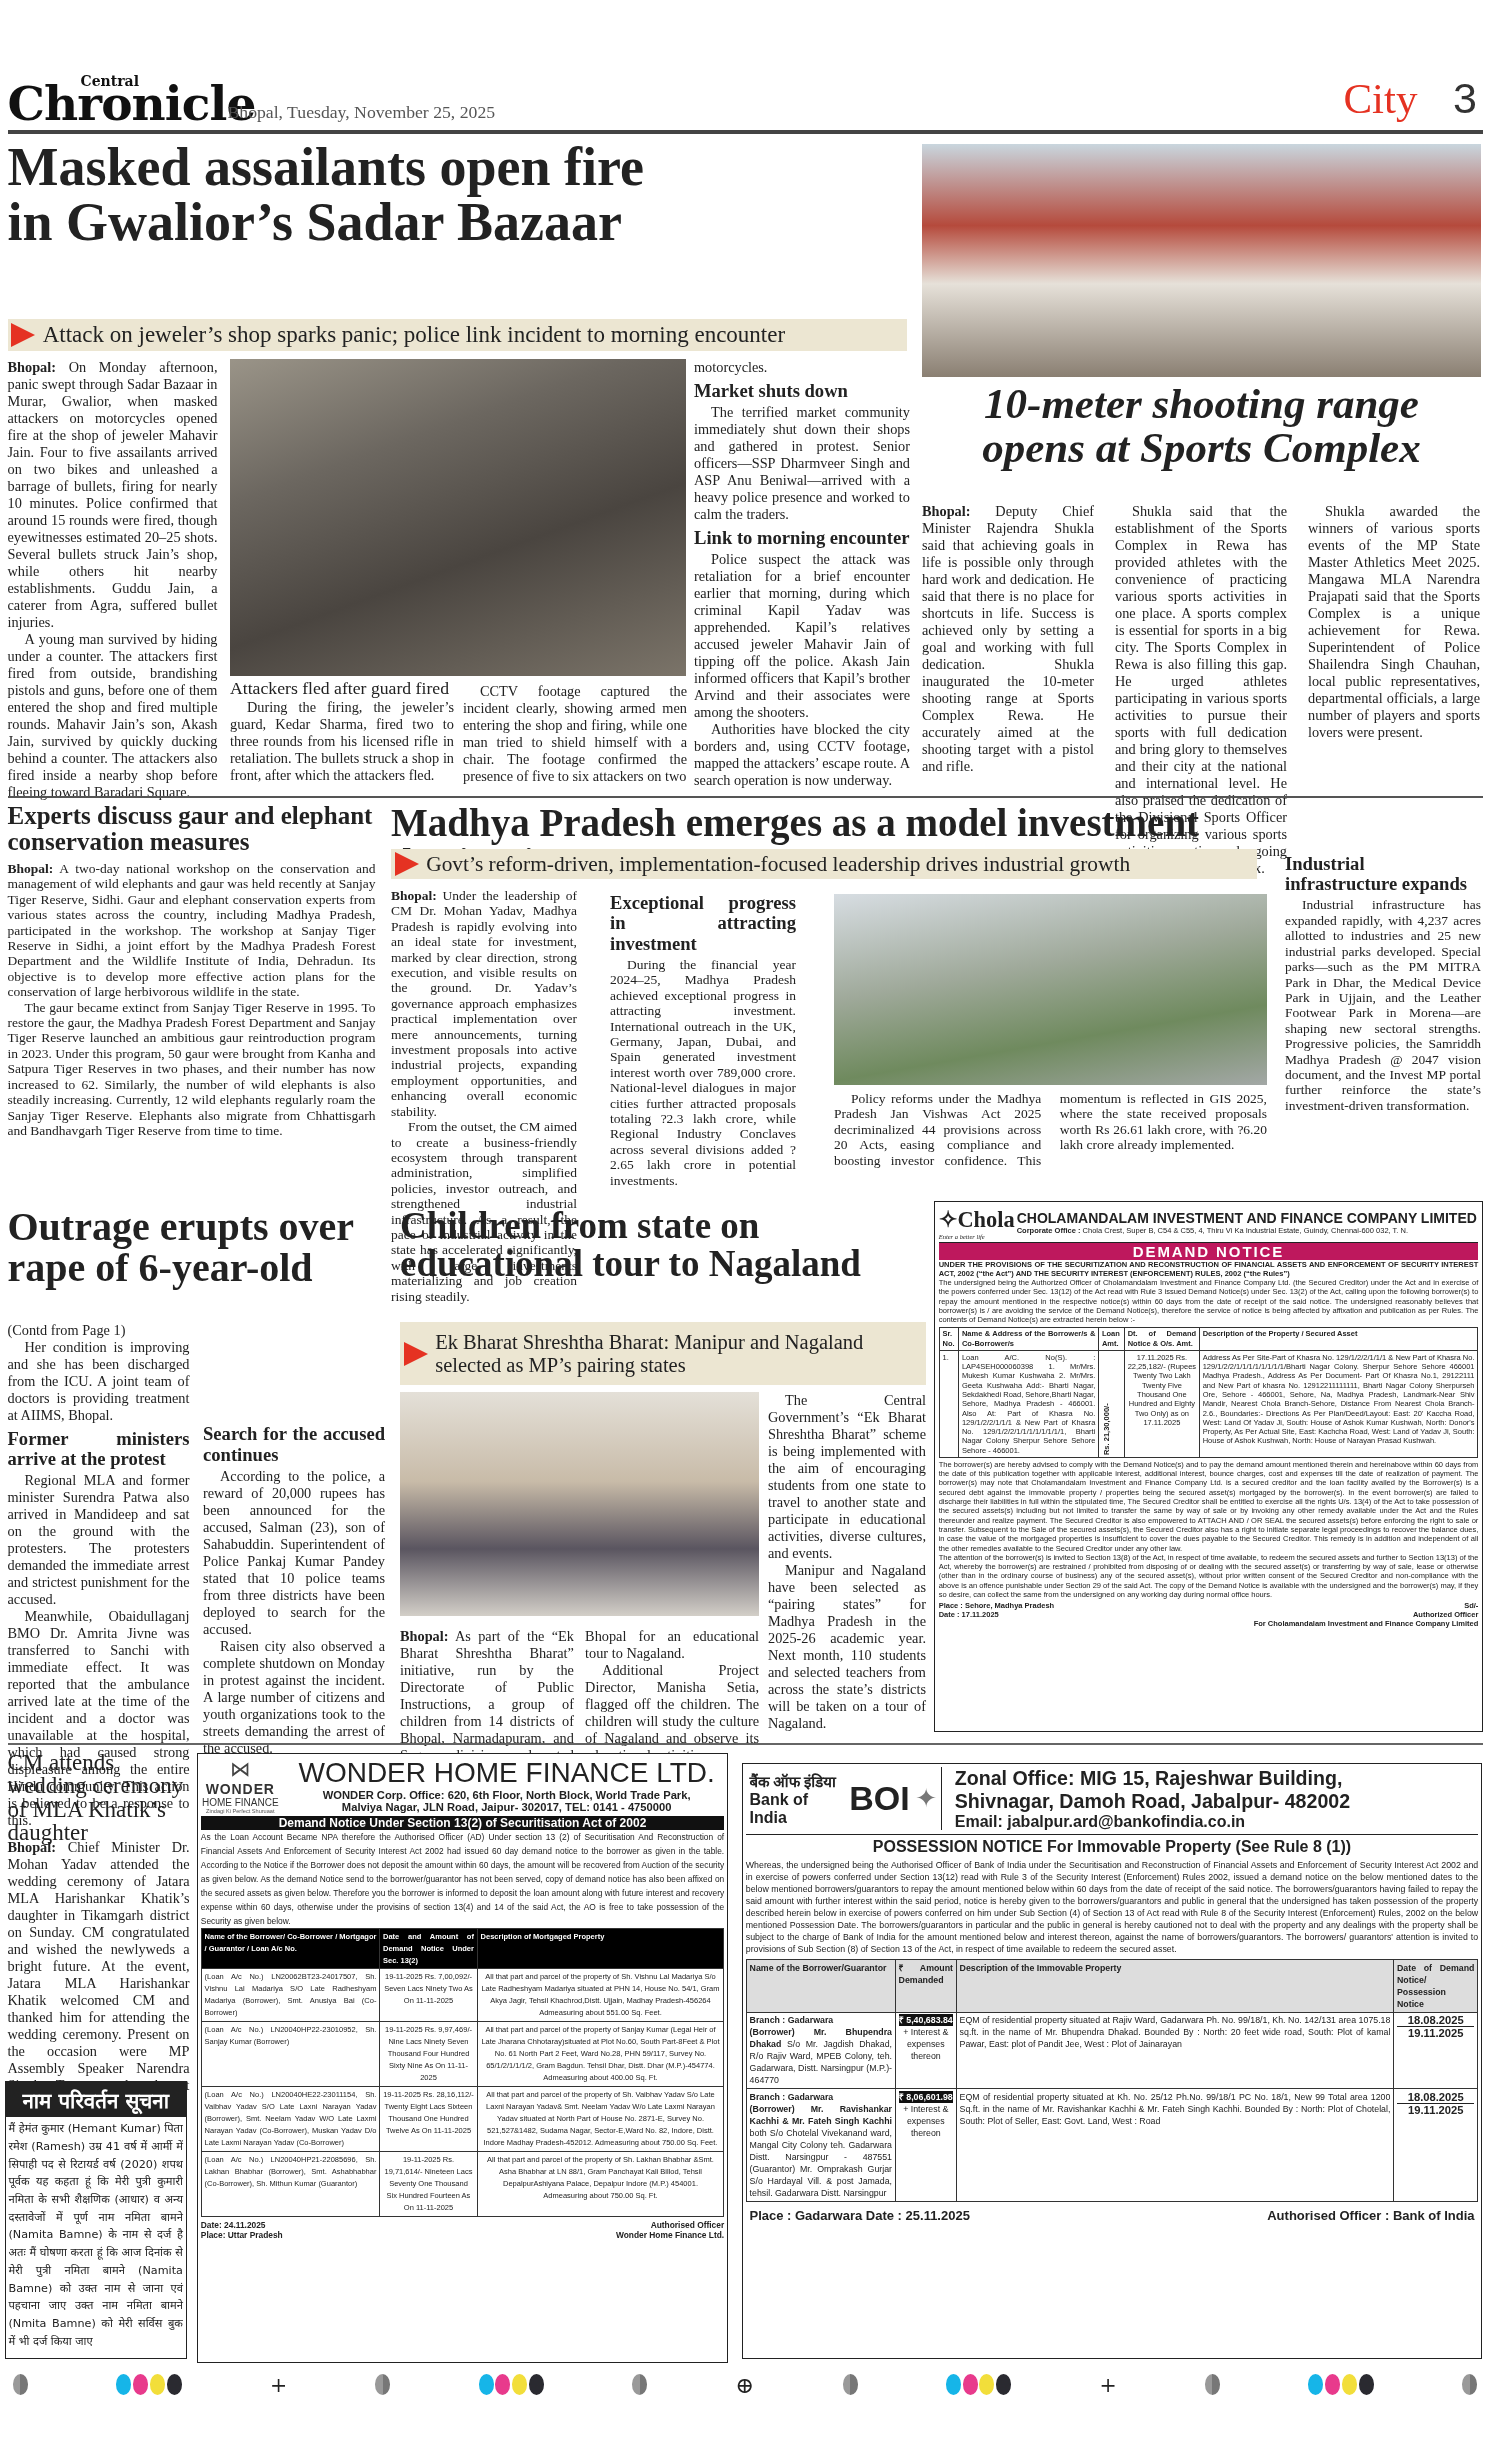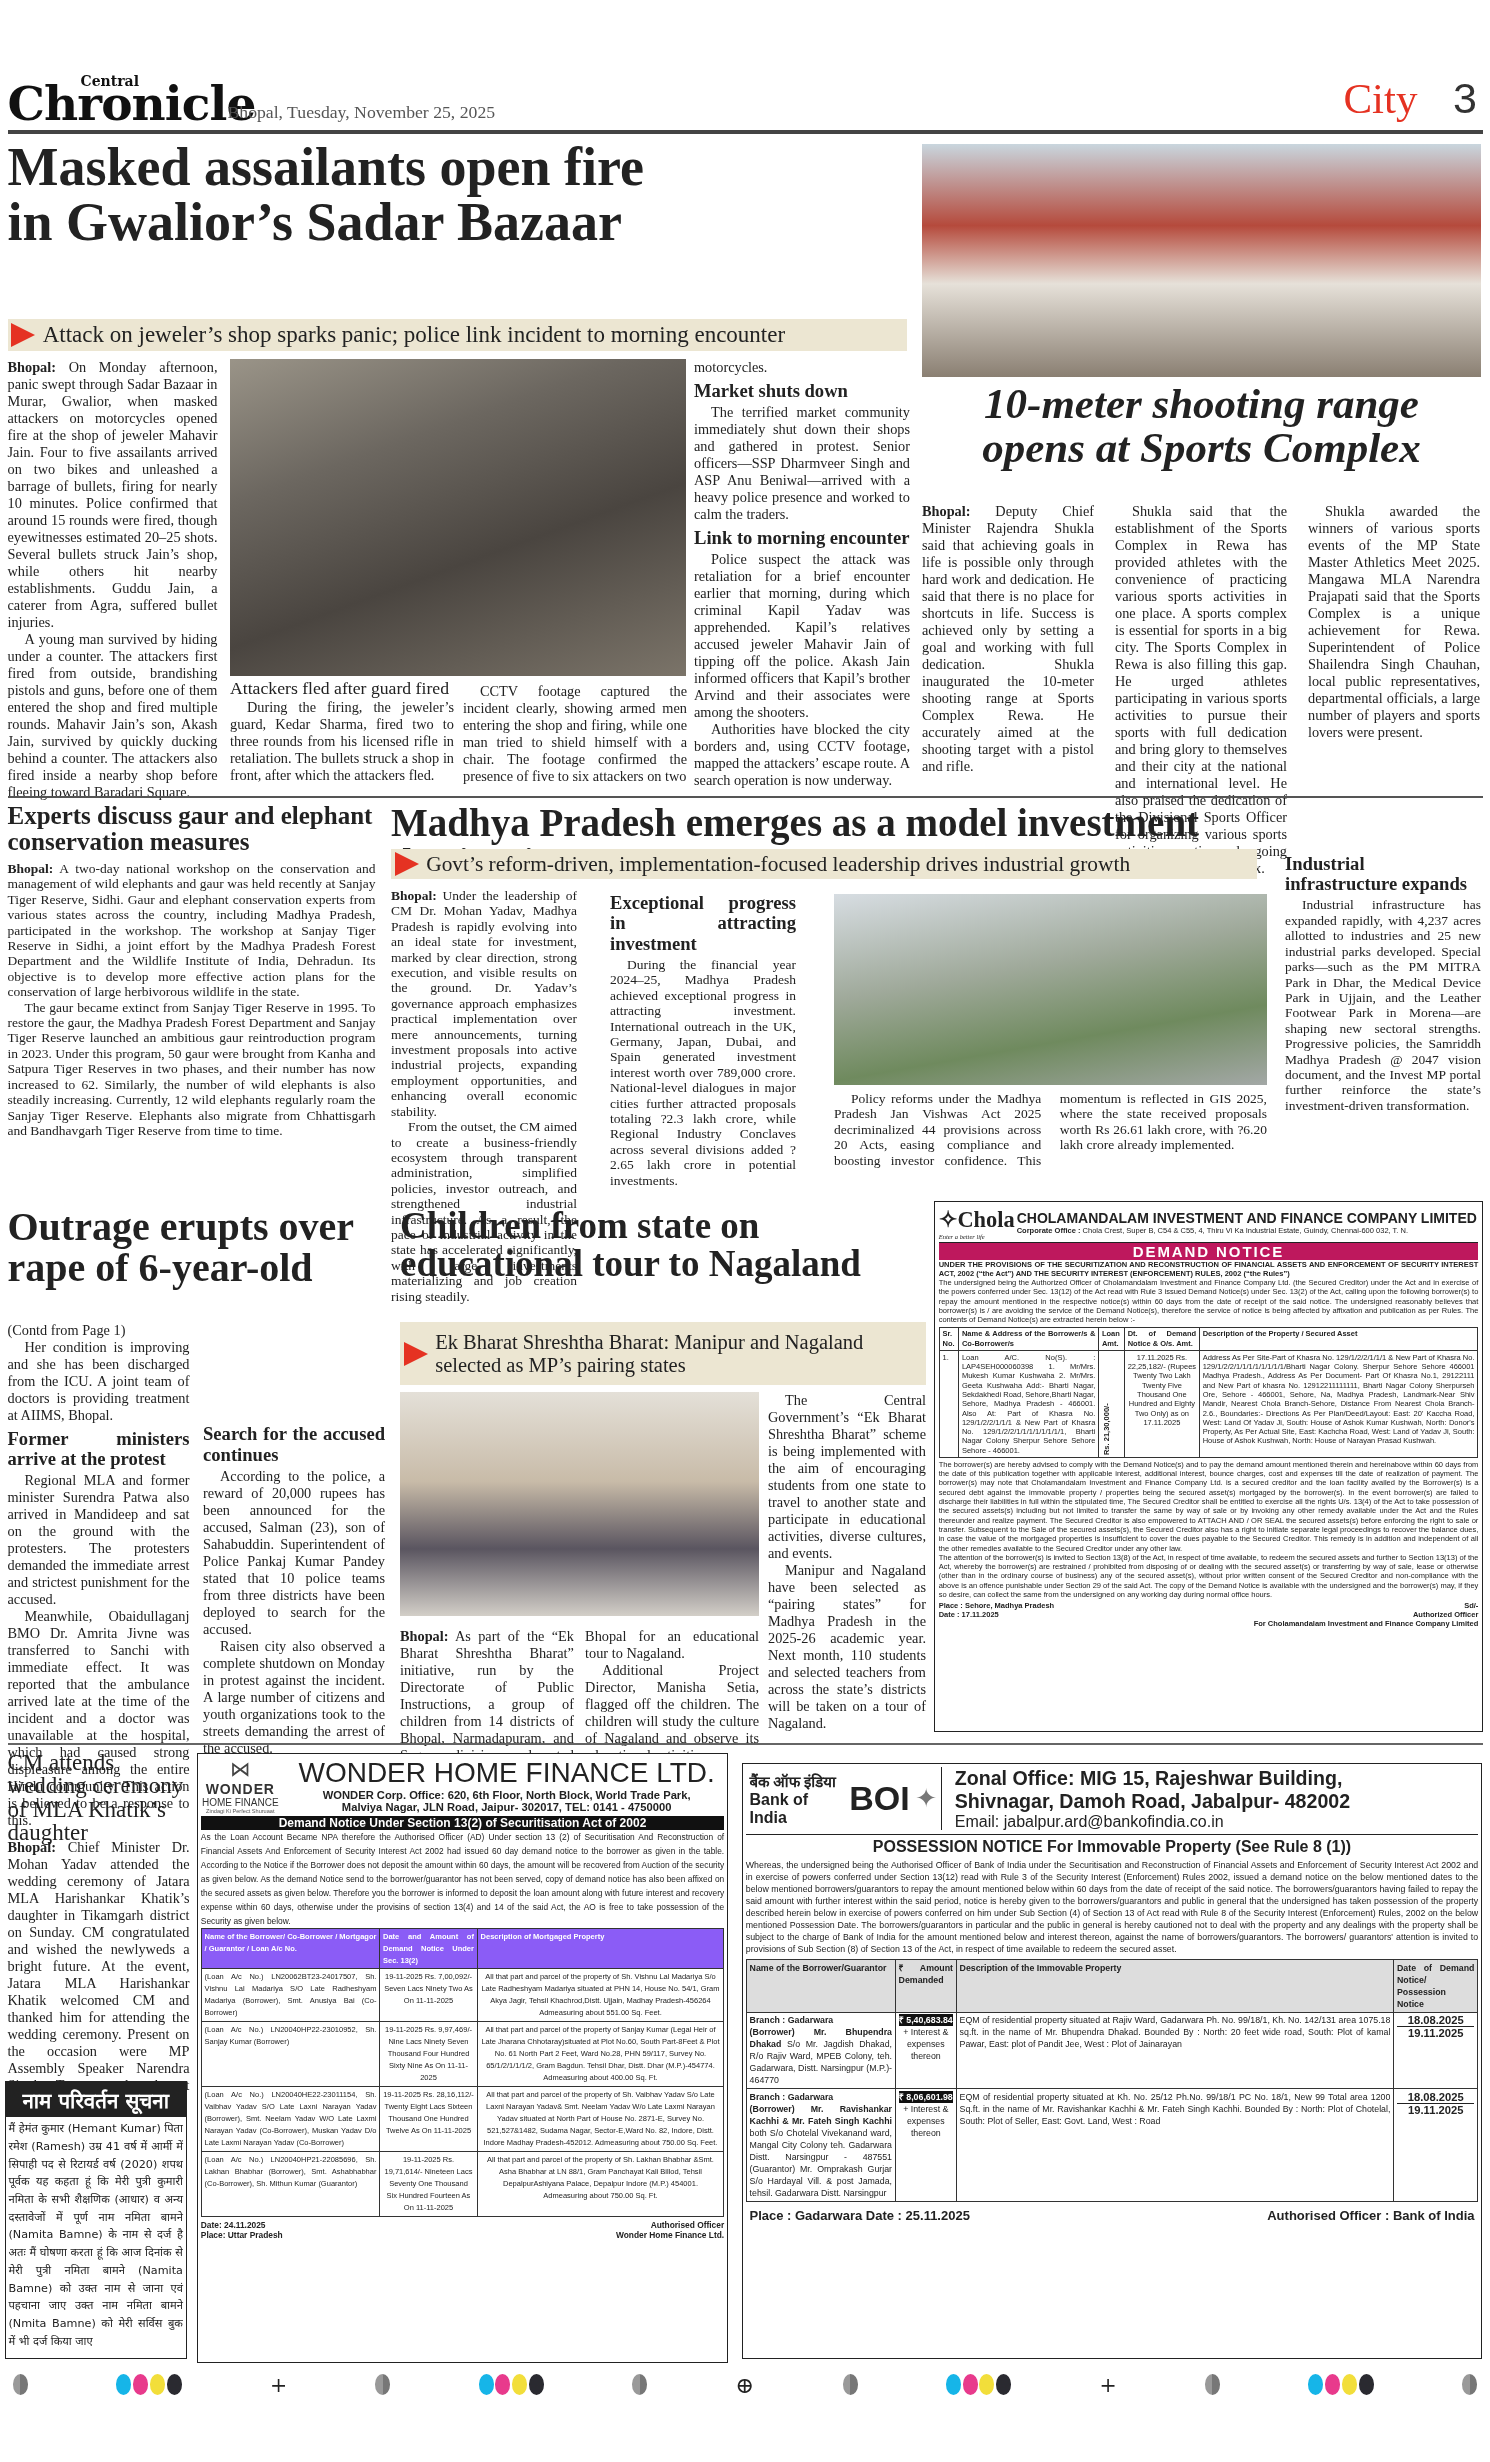--- a/index.html
+++ b/index.html
@@ -216,21 +216,21 @@
     <div style="text-align:center;flex:1">
       <div style="font-size:28px;color:#222">WONDER HOME FINANCE LTD.</div>
       <div style="font-size:11.2px;font-weight:bold">WONDER Corp. Office: 620, 6th Floor, North Block, World Trade Park,</div>
       <div style="font-size:11.2px;font-weight:bold">Malviya Nagar, JLN Road, Jaipur- 302017, TEL: 0141 - 4750000</div>
     </div>
   </div>
   <div style="background:#111;color:#fff;text-align:center;font-weight:bold;font-size:12px;margin-top:1.9px">Demand Notice Under Section 13(2) of Securitisation Act of 2002</div>
   <div class="tiny" style="font-size:8.4px;line-height:14px">As the Loan Account Became NPA therefore the Authorised Officer (AD) Under section 13 (2) of Securitisation And Reconstruction of Financial Assets And Enforcement of Security Interest Act 2002 had issued 60 day demand notice to the borrower as given in the table. According to the Notice if the Borrower does not deposit the amount within 60 days, the amount will be recovered from Auction of the security as given below. As the demand Notice send to the borrower/guarantor has not been served, copy of demand notice has also been affixed on the secured assets as given below. Therefore you the borrower is informed to deposit the loan amount along with future interest and recovery expense within 60 days, otherwise under the provisins of section 13(4) and 14 of the said Act, the AO is free to take possession of the Security as given below.</div>
   <table class="tiny" style="font-size:7.5px;line-height:12px">
     <tbody>
-        <tr style="background:#8b5cf6;color:#fff">
+        <tr style="background:#000000;color:#fff">
       <th>Name of the Borrower/ Co-Borrower / Mortgagor / Guarantor / Loan A/c No.</th>
       <th>Date and Amount of Demand Notice Under Sec. 13(2)</th>
       <th>Description of Mortgaged Property</th>
     </tr>
     <tr>
           <td>(Loan A/c No.) LN20062BT23-24017507, Sh. Vishnu Lal Madariya S/O Late Radheshyam Madariya (Borrower), Smt. Anusiya Bai (Co-Borrower)</td>
           <td style="text-align:center">19-11-2025 Rs. 7,00,092/- Seven Lacs Ninety Two As On 11-11-2025</td>
           <td style="text-align:center">All that part and parcel of the property of Sh. Vishnu Lal Madariya S/o Late Radheshyam Madariya situated at PHN 14, House No. 54/1, Gram Akya Jagir, Tehsil Khachrod,Distt. Ujjain, Madhay Pradesh-456264 Admeasuring about 551.00 Sq. Feet.</td>
         </tr>
     <tr>
@@ -268,21 +268,21 @@
       <div>
         <div style="font-size:15px;font-weight:bold;font-family:Liberation Serif, serif">बैंक ऑफ इंडिया</div>
         <div style="font-size:16px;font-weight:bold">Bank of India</div>
       </div>
       <div style="font-size:34px;font-weight:bold">BOI</div>
       <div style="font-size:26px;color:#777">✦</div>
     </div>
     <div style="padding-left:13px">
       <div style="font-size:19.6px;font-weight:bold">Zonal Office: MIG 15, Rajeshwar Building,</div>
       <div style="font-size:19.6px;font-weight:bold">Shivnagar, Damoh Road, Jabalpur- 482002</div>
-      <div style="font-size:16px;font-weight:normal">Email: jabalpur.ard@bankofindia.co.in</div>
+      <div style="font-size:16px;font-weight:bold">Email: jabalpur.ard@bankofindia.co.in</div>
     </div>
   </div>
   <div style="text-align:center;font-weight:bold;font-size:16px;font-family:'Liberation Sans',sans-serif;margin:2.8px 0">POSSESSION NOTICE For Immovable Property (See Rule 8 (1))</div>
   <div class="tiny" style="font-size:8.8px;line-height:12px">Whereas, the undersigned being the Authorised Officer of Bank of India under the Securitisation and Reconstruction of Financial Assets and Enforcement of Security Interest Act 2002 and in exercise of powers conferred under Section 13(12) read with Rule 3 of the Security Interest (Enforcement) Rules 2002, issued a demand notice on the below mentioned dates to the below mentioned borrowers/guarantors to repay the amount mentioned below within 60 days from the date of receipt of the said notice. The borrowers/guarantors having failed to repay the said amount with further interest within the said period, notice is hereby given to the borrowers/guarantors and public in general that the undersigned has taken possession of the property described herein below in exercise of powers conferred on him under Sub Section (4) of Section 13 of Act read with Rule 8 of the Security Interest (Enforcement) Rules, 2002 on the below mentioned Possession Date. The borrowers/guarantors in particular and the public in general is hereby cautioned not to deal with the property and any dealings with the property shall be subject to the charge of Bank of India for the amount mentioned below and interest thereon, against the name of borrowers/guarantors. The borrowers/ guarantors' attention is invited to provisions of Sub Section (8) of Section 13 of the Act, in respect of time available to redeem the secured asset.</div>
   <table class="tiny" style="font-size:8.8px;line-height:12px;margin-top:3.7px">
     <tbody>
         <tr style="background:#ddd">
       <th style="width:149px">Name of the Borrower/Guarantor</th>
       <th style="width:61px">₹ Amount Demanded</th>
       <th>Description of the Immovable Property</th>

